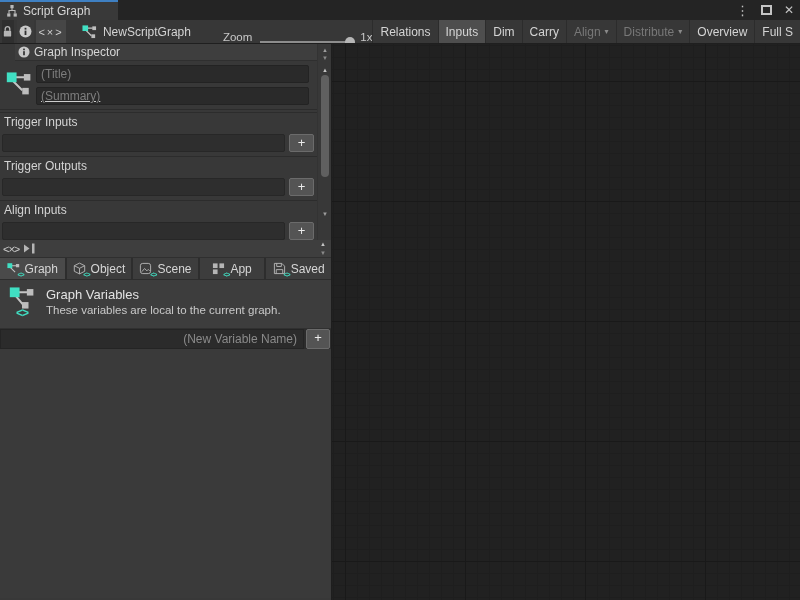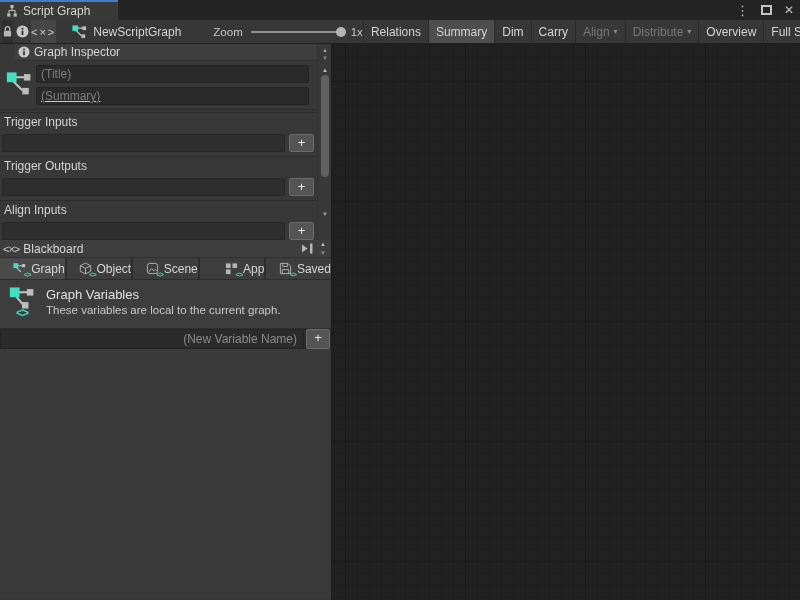--- a/index.html
+++ b/index.html
@@ -20,21 +20,21 @@
 
   
   .toolbar { position:absolute; left:0; top:20px; width:800px; height:24px; background:#373737;
     border-bottom:1px solid #1f1f1f; display:flex; align-items:stretch; overflow:hidden;
     color:#d4d4d4; font-size:12px; white-space:nowrap; }
   .tbtn { display:flex; align-items:center; justify-content:center; }
   .lock-btn { width:22px; margin-left:2px; background:#2f2f2f; }
   .info-btn { width:32px; margin-left:3px; background:#3a3a3a; }
   .code-btn { width:55px; margin-left:2px; background:#464646; color:#d0d0d0; letter-spacing:2px; font-size:11px; }
   .graph-ref { display:flex; align-items:center; gap:6px; margin-left:16px; }
-  .zoom-group { display:flex; align-items:center; margin-left:32px; color:#c8c8c8; font-size:11.5px; }
+  .zoom-group { display:flex; align-items:flex-end; margin-left:32px; color:#c8c8c8; font-size:11.5px; }
   .zoom-track { position:relative; width:92px; height:2px; background:#8d8d8d; margin-left:8px; }
   .zoom-thumb { position:absolute; right:-3px; top:-4px; width:10px; height:10px; border-radius:50%;
     background:#b6b6b6; }
   .zoom-val { margin-left:8px; }
   .right-group { margin-left:auto; display:flex; height:100%; }
   .right-group .tbtn { padding:0 7px; border-left:1px solid #2c2c2c; background:#373737; }
   .right-group .tbtn.active { background:#4e4e4e; }
   .right-group .tbtn.disabled { color:#787878; }
   .dd-arrow { font-size:8px; margin-left:4px; color:#8a8a8a; }
 
@@ -79,21 +79,21 @@
   
   .bb { position:absolute; left:0; top:196px; width:331px; height:360px; }
   .bb .panel-header { position:relative; width:331px; height:18px; }
   .bb-glyph { font-size:11px; color:#cfcfcf; letter-spacing:-1px; }
   .bb-scroll { position:absolute; right:1px; top:0; width:14px; height:18px; }
   .bb-scroll .sarr { line-height:9px; }
   .bb-u { position:absolute; top:0; color:#c6c6c6; }
   .bb-d { position:absolute; top:9px; color:#8a8a8a; }
 
   .bb-tabs { display:flex; gap:2px; height:22px; background:#2d2d2d; border-bottom:1px solid #2d2d2d; }
-  .bb-tab { flex:1; display:flex; align-items:center; justify-content:flex-end; gap:5px;
+  .bb-tab { flex:1; display:flex; align-items:center; justify-content:center; gap:5px;
     background:#3d3d3d; color:#d6d6d6; font-size:12px; }
   .bb-tab.active { background:#4a4a4a; }
   .bicon { position:relative; display:inline-flex; }
   .badge { position:absolute; right:-4px; bottom:-3px; color:#40dfc3; font-size:7px;
     font-weight:bold; letter-spacing:-1px; }
 
   .bb-info { position:relative; height:49px; background:#3d3d3d; border-bottom:1px solid #303030; }
   .bv-icon { position:absolute; left:9px; top:6px; }
   .bv-badge { position:absolute; left:16px; top:26px; color:#40dfc3; font-size:12px; font-weight:bold;
     letter-spacing:-1px; }
@@ -170,21 +170,21 @@
     <div class="zoom-group">
       <span>Zoom</span>
       <div class="zoom-track">
         <div class="zoom-thumb"></div>
       </div>
       <span class="zoom-val">1x</span>
     </div>
 
     <div class="right-group">
       <div class="tbtn">Relations</div>
-      <div class="tbtn active">Summary</div>
+      <div class="tbtn active">Inputs</div>
       <div class="tbtn">Dim</div>
       <div class="tbtn">Carry</div>
       <div class="tbtn disabled">
         <span>Align</span>
         <span class="dd-arrow">▾</span>
       </div>
       <div class="tbtn disabled">
         <span>Distribute</span>
         <span class="dd-arrow">▾</span>
       </div>
@@ -247,21 +247,20 @@
         <span class="sarr sc-d1">▼</span>
         <span class="sarr sc-u2">▲</span>
         <div class="sc-thumb"></div>
         <span class="sarr sc-d2">▼</span>
       </div>
     </div>
 
     <div class="bb">
       <div class="panel-header">
         <span class="bb-glyph">&lt;×&gt;</span>
-        <span class="ph-label">Blackboard</span>
         <svg width="13" height="11" viewBox="0 0 13 11" style="margin-right:14px">
           <path d="M1 1.5l5.5 4L1 9.5Z" fill="#b5b5b5"></path>
           <rect x="9" y="0.5" width="2.5" height="10" fill="#b5b5b5"></rect>
         </svg>
         <div class="bb-scroll">
           <span class="sarr bb-u">▲</span>
           <span class="sarr bb-d">▼</span>
         </div>
       </div>
 

